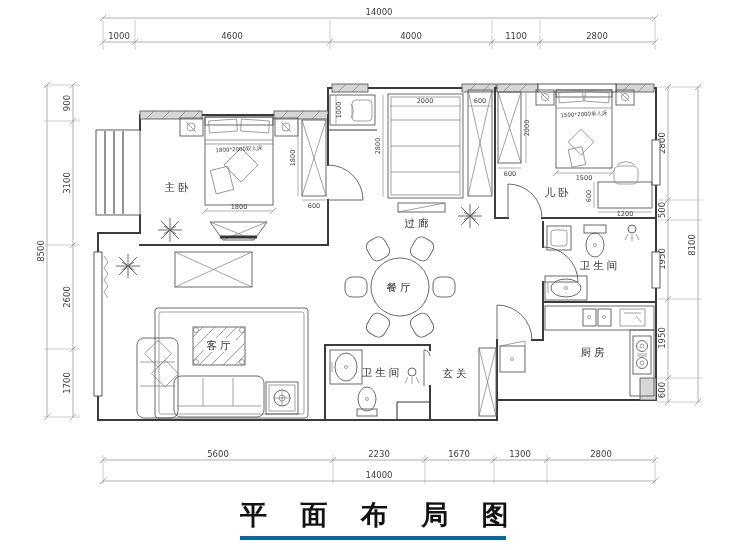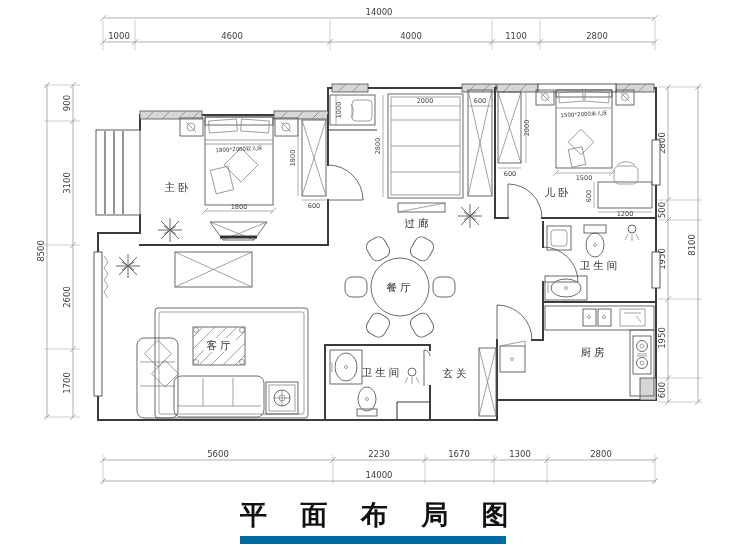--- a/index.html
+++ b/index.html
@@ -15,21 +15,21 @@
   .x  {stroke:#9a9a9a;stroke-width:0.5;fill:none;}
   .hw {fill:#d6d6d6;stroke:#4a4a4a;stroke-width:0.8;}
   .win{fill:#ffffff;stroke:#4a4a4a;stroke-width:0.9;}
   text{font-family:"DejaVu Sans",sans-serif;fill:#3d3d3d;}
   .dt {font-size:8.5px;}
   .dt2{font-size:6.5px;}
   .rl {font-size:10.5px;letter-spacing:3px;fill:#2e2e2e;}
   .tiny{font-size:5.5px;}
   #title{position:absolute;left:240px;top:497px;width:266px;text-align:center;
          font-size:27px;font-weight:bold;color:#111;letter-spacing:12px;
-         padding-bottom:3px;border-bottom:8px solid #0369a1;white-space:nowrap;}
+         padding-bottom:3px;border-bottom:4px solid #0369a1;white-space:nowrap;}
 </style>
 </head>
 <body>
 
 <div id="stage">
 <svg id="plan-svg" width="740" height="496" viewBox="0 0 740 496" xmlns="http://www.w3.org/2000/svg">
 
   <g>
     <line class="x" x1="103" y1="20" x2="103" y2="50"></line>
         <line class="x" x1="135" y1="20" x2="135" y2="50"></line>

